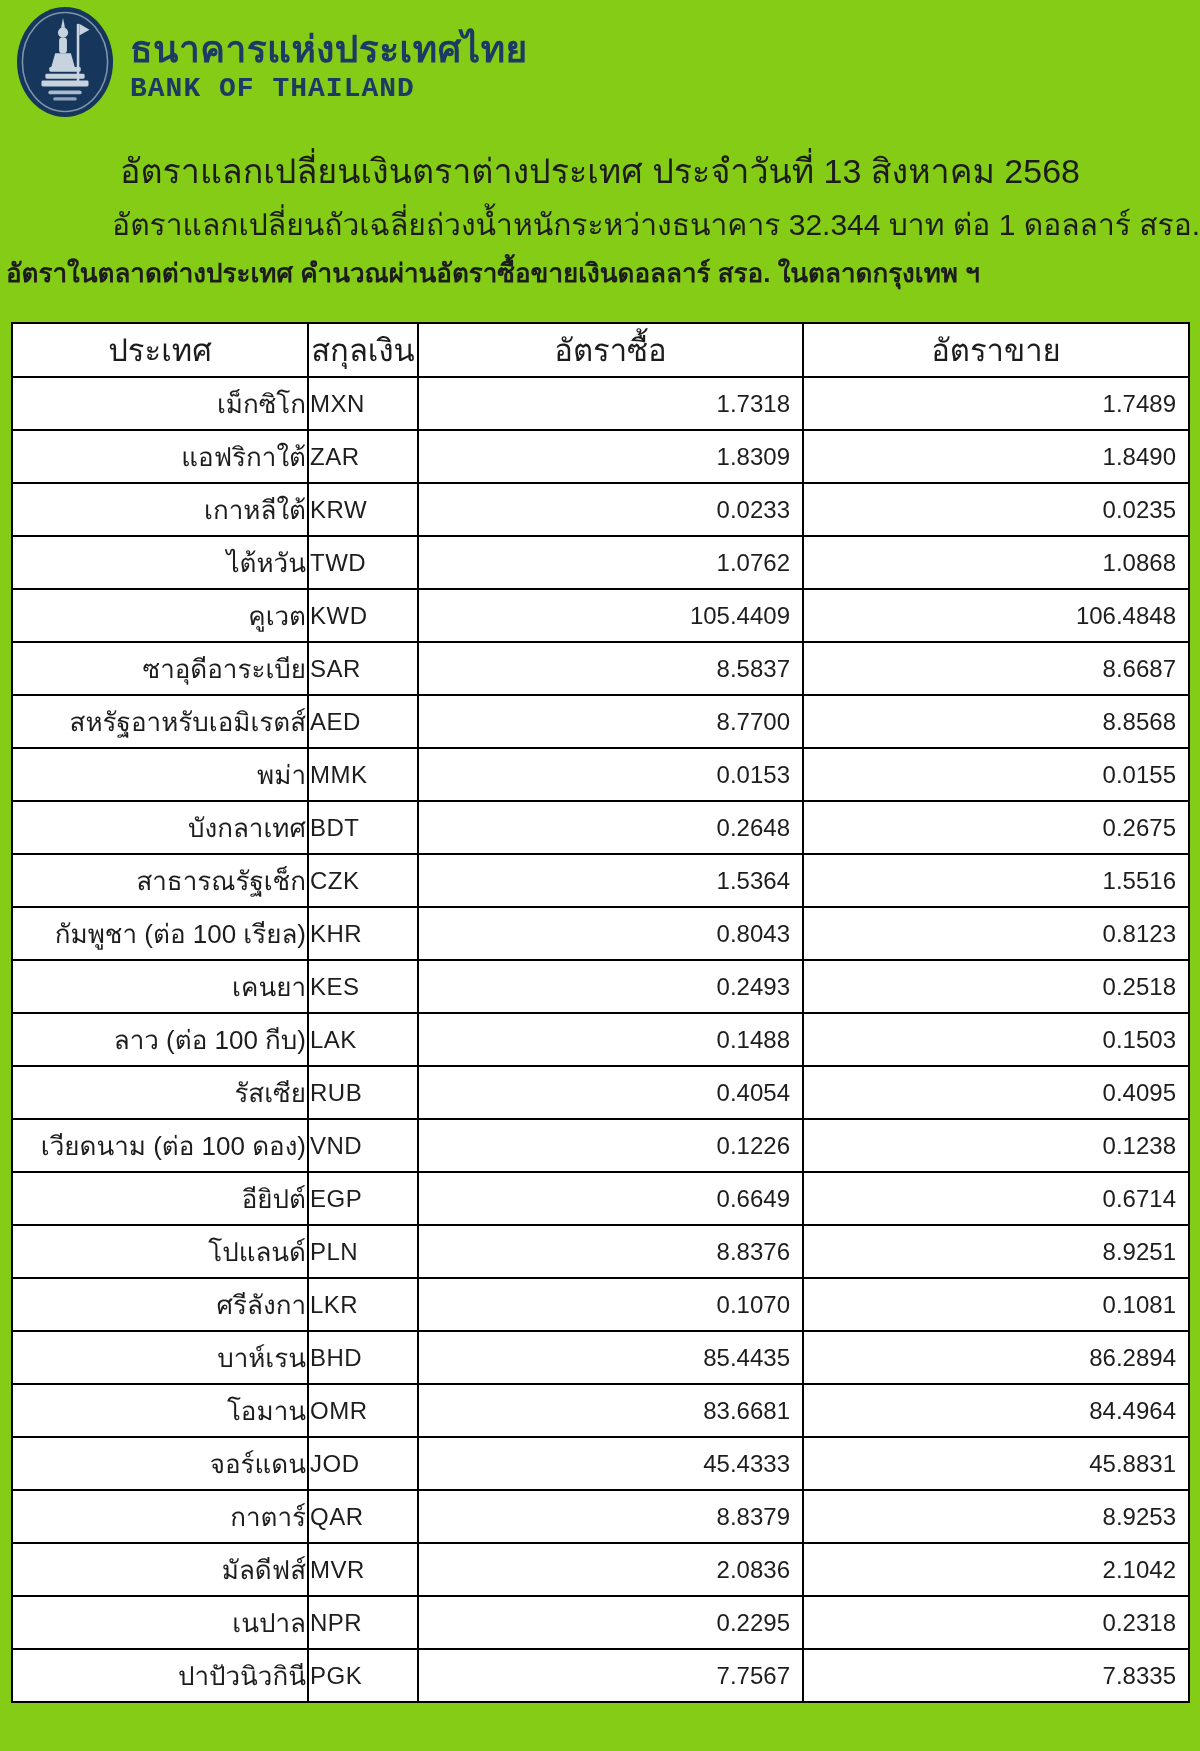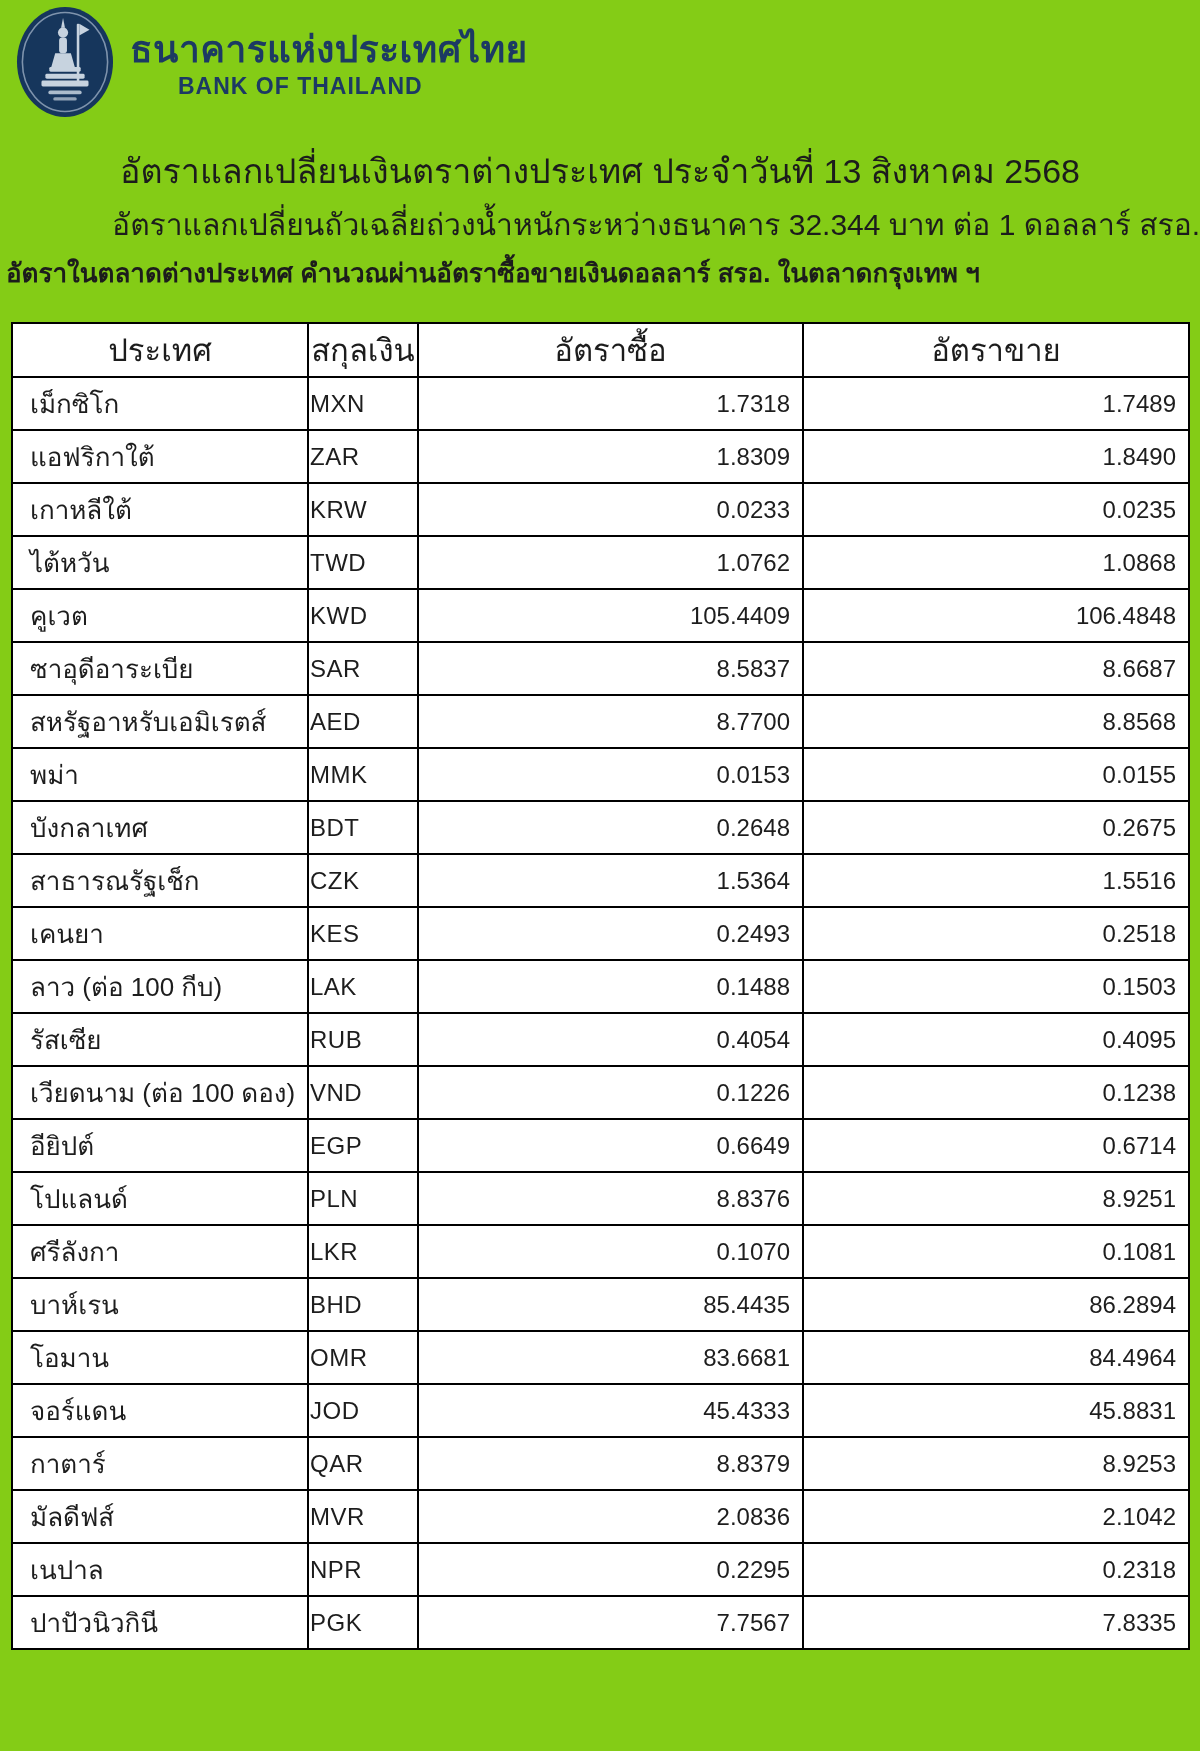--- a/index.html
+++ b/index.html
@@ -15,23 +15,23 @@
 
   
   .logo-block { position: absolute; top: 6px; left: 16px; display: flex; align-items: flex-start; }
   .logo-mark { width: 98px; height: 112px; flex: 0 0 auto; }
   .logo-text { margin-left: 16px; padding-top: 24px; }
   .logo-thai {
     font-size: 37px; line-height: 1.1; font-weight: 600;
     color: #1c3a63; letter-spacing: 0.5px;
   }
   .logo-en {
-    font-family: Liberation Sans, sans-serif;
-    font-size: 23px; font-weight: 700; color: #1c3a63;
-    letter-spacing: 1px; margin-top: 2px; margin-left: 48px;
+    font-family: Liberation Mono, monospace;
+    font-size: 28px; font-weight: 700; color: #1c3a63;
+    letter-spacing: 1px; margin-top: 2px;
   }
 
   
   .doc-title {
     position: absolute; top: 144px; left: 0; width: 100%;
     text-align: center; font-size: 34px; font-weight: 500; color: #1c1c1c;
   }
   .doc-subtitle {
     position: absolute; top: 201px; left: 0; width: 100%;
     text-align: right; font-size: 30px; font-weight: 500; color: #1c1c1c;
@@ -57,21 +57,21 @@
     background: #fff;
     overflow: hidden;
     white-space: nowrap;
   }
   table.rates th {
     height: 47px;
     font-size: 31px; font-weight: 500; color: #1c1c1c;
     text-align: center; vertical-align: middle;
   }
   table.rates td { height: 49px; vertical-align: middle; }
-  td.cell-country { text-align: left;  padding-left: 17px; font-size: 26px; }
+  td.cell-country { text-align: right;  padding-left: 17px; font-size: 26px; }
   td.cell-code    { text-align: left; font-size: 24px; letter-spacing: 0.5px; }
   td.cell-rate    { text-align: right; padding-right: 12px; font-size: 24px; }
 </style>
 </head>
 <body>
 
 <div class="page">
 
   <div class="logo-block">
     <svg class="logo-mark" viewBox="0 0 100 114" xmlns="http://www.w3.org/2000/svg" aria-hidden="true">
@@ -173,20 +173,26 @@
             <td class="cell-rate">0.2648</td>
             <td class="cell-rate">0.2675</td>
           </tr>
           <tr>
             <td class="cell-country">สาธารณรัฐเช็ก</td>
             <td class="cell-code">CZK</td>
             <td class="cell-rate">1.5364</td>
             <td class="cell-rate">1.5516</td>
           </tr>
           <tr>
+            <td class="cell-country">กัมพูชา (ต่อ 100 เรียล)</td>
+            <td class="cell-code">KHR</td>
+            <td class="cell-rate">0.8043</td>
+            <td class="cell-rate">0.8123</td>
+          </tr>
+          <tr>
             <td class="cell-country">เคนยา</td>
             <td class="cell-code">KES</td>
             <td class="cell-rate">0.2493</td>
             <td class="cell-rate">0.2518</td>
           </tr>
           <tr>
             <td class="cell-country">ลาว (ต่อ 100 กีบ)</td>
             <td class="cell-code">LAK</td>
             <td class="cell-rate">0.1488</td>
             <td class="cell-rate">0.1503</td>

